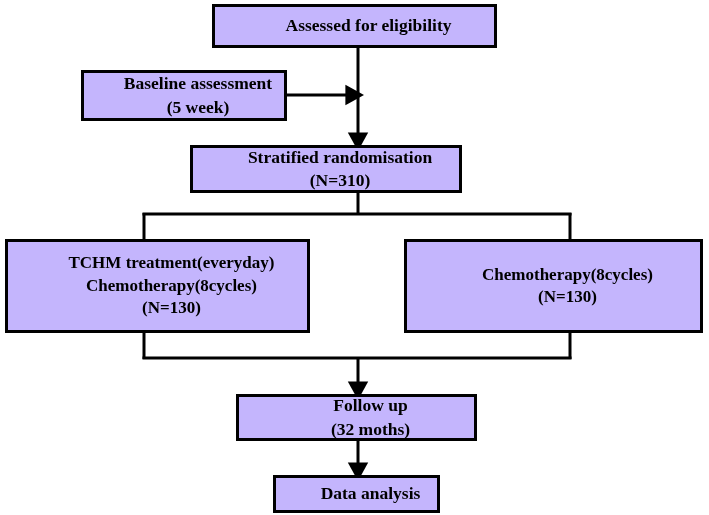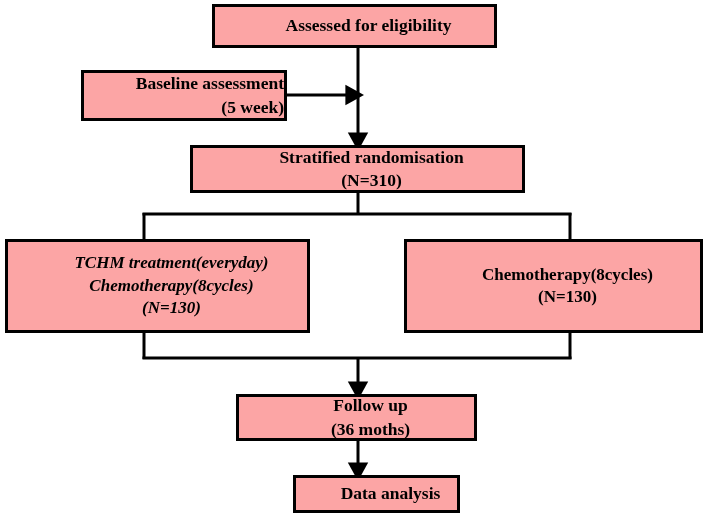--- a/index.html
+++ b/index.html
@@ -21,49 +21,49 @@
     left: 0;
     top: 0;
     width: 709px;
     height: 515px;
     pointer-events: none;
   }
   .node {
     position: absolute;
     box-sizing: border-box;
     border: 3px solid #000000;
-    background: #fca5a5;
+    background: #c4b5fd;
     display: flex;
     flex-direction: column;
     align-items: center;
     justify-content: center;
     text-align: center;
     font-weight: bold;
     color: #000000;
     font-size: 17.5px;
     line-height: 1.32;
     z-index: 2;
     padding-left: 28px;
   }
   .node .ln {
     display: block;
     white-space: nowrap;
   }
 
   
   #node-eligibility      { left: 212px; top: 4px;   width: 285px; height: 44px; }
-  #node-baseline         { left: 81px;  top: 70px;  width: 206px; height: 51px; align-items: flex-end; }
-  #node-randomisation    { left: 190px; top: 145px; width: 335px; height: 48px; text-align: right; }
-  #node-arm-tchm         { left: 5px;   top: 239px; width: 305px; height: 94px; font-style: italic; }
+  #node-baseline         { left: 81px;  top: 70px;  width: 206px; height: 51px; }
+  #node-randomisation    { left: 190px; top: 145px; width: 272px; height: 48px; text-align: right; }
+  #node-arm-tchm         { left: 5px;   top: 239px; width: 305px; height: 94px; }
   #node-arm-chemo        { left: 404px; top: 239px; width: 299px; height: 94px; }
   #node-followup         { left: 236px; top: 394px; width: 241px; height: 47px; }
   #node-data-analysis    { left: 273px; top: 475px; width: 167px; height: 38px; }
 
   #node-arm-tchm, #node-arm-chemo { font-size: 17px; }
-  #node-data-analysis { font-size: 17.5px; margin-left: 20px; }
+  #node-data-analysis { font-size: 17.5px; }
 </style>
 </head>
 <body>
 
 <div id="stage">
 
   <svg id="wires" viewBox="0 0 709 515" width="709" height="515" xmlns="http://www.w3.org/2000/svg">
     <defs>
       <marker id="arrowhead" markerWidth="9" markerHeight="9" refX="2.2" refY="4" orient="auto" markerUnits="strokeWidth">
         <path d="M0,0.6 L0,7.4 L6.2,4 z" fill="#000000"></path>
@@ -107,20 +107,20 @@
     <span class="ln">(N=130)</span>
   </div>
 
   <div class="node" id="node-arm-chemo">
     <span class="ln">Chemotherapy(8cycles)</span>
     <span class="ln">(N=130)</span>
   </div>
 
   <div class="node" id="node-followup">
     <span class="ln">Follow up</span>
-    <span class="ln">(36 moths)</span>
+    <span class="ln">(32 moths)</span>
   </div>
 
   <div class="node" id="node-data-analysis">
     <span class="ln">Data analysis</span>
   </div>
 
 </div>
 
 </body></html>

